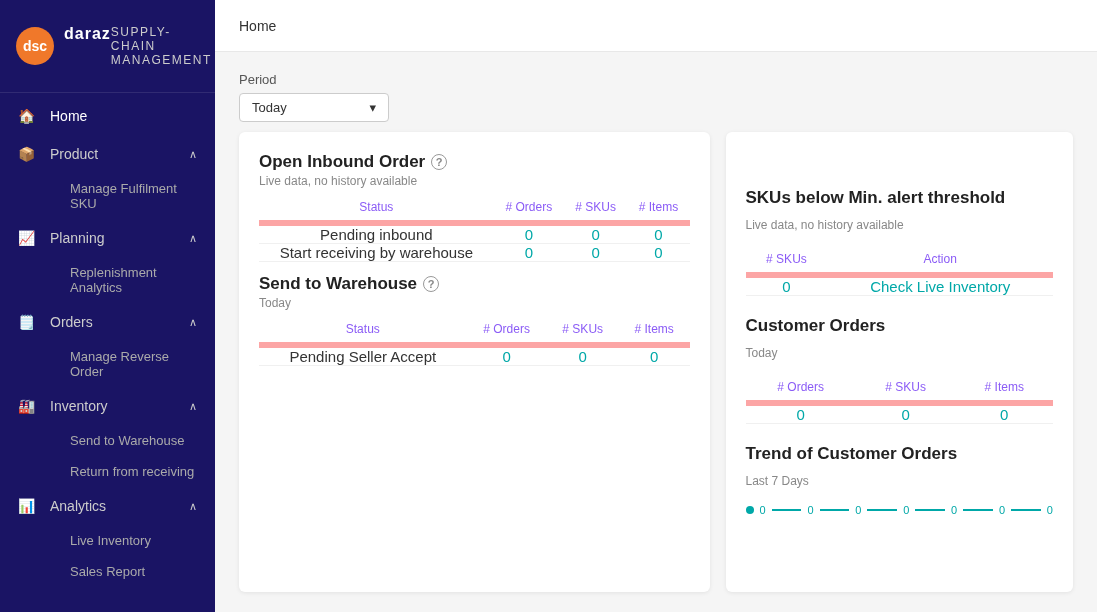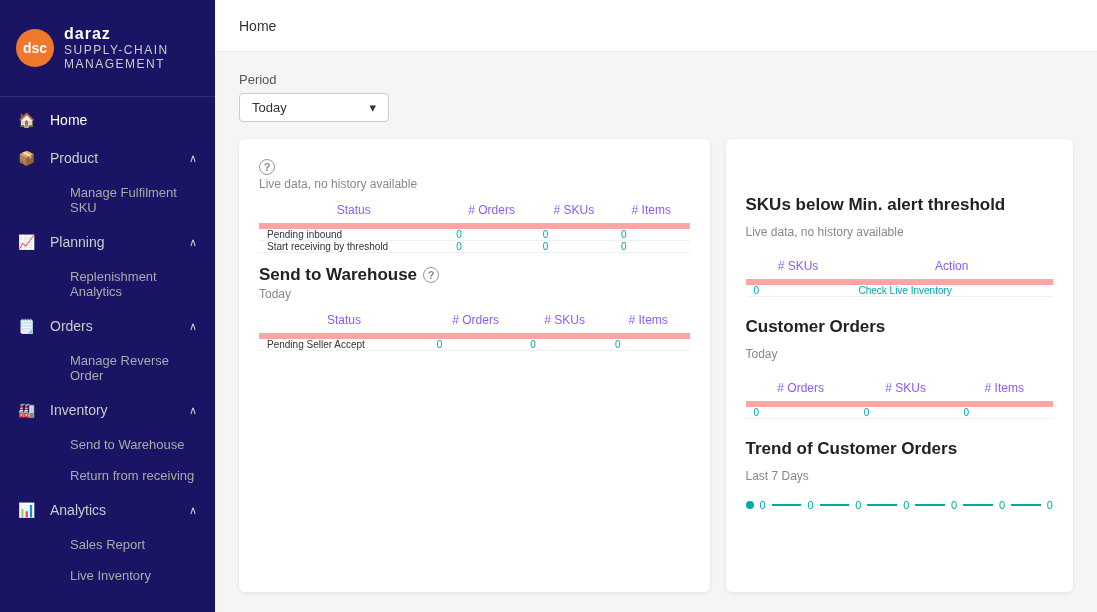--- a/index.html
+++ b/index.html
@@ -24,21 +24,21 @@
     }
     .logo-circle {
       width: 38px; height: 38px;
       border-radius: 50%;
       background: #f0782a;
       display: flex; align-items: center; justify-content: center;
       font-weight: bold; font-size: 14px; color: #fff;
       margin-right: 10px;
       flex-shrink: 0;
     }
-    .logo-text { display: flex; flex-direction: column; }
+    .logo-text { display: flex; flex-direction: row; }
     .logo-title { font-size: 16px; font-weight: bold; color: #fff; letter-spacing: 1px; }
     .logo-subtitle { font-size: 12px; color: #ccc; letter-spacing: 1.5px; }
 
     .sidebar-nav { flex: 1; padding-top: 4px; }
 
     .nav-item {
       display: flex; align-items: center;
       padding: 11px 18px;
       cursor: pointer;
       color: #ccc;
@@ -78,21 +78,21 @@
       font-size: 14px;
       color: #333;
     }
 
     .content-area {
       flex: 1;
       padding: 20px 24px;
       overflow-y: auto;
       display: flex;
       flex-direction: column;
-      gap: 17px;
+      gap: 10px;
     }
 
     .period-section {
       display: flex;
       flex-direction: column;
       gap: 6px;
     }
     .period-label { font-size: 13px; color: #555; }
     .period-select {
       display: flex;
@@ -146,22 +146,23 @@
       text-align: center;
       font-size: 12px;
       color: #8b5cf6;
       font-weight: normal;
       padding: 6px 8px;
       border-bottom: 6px solid #fca5a5;
     }
     .data-table td {
       padding: 0 8px;
       border-bottom: 1px solid #f0f0f0;
-      font-size: 10px;
+      font-size: 15px;
       color: #333;
+      text-align: center;
     }
     .link-val { color: #00a8a8; cursor: pointer; }
 
     .sku-section { display: flex; flex-direction: column; gap: 8px; margin-top: 36px; }
     .customer-section { display: flex; flex-direction: column; gap: 8px; }
     .trend-section { display: flex; flex-direction: column; gap: 8px; }
 
     .trend-row {
       display: flex;
       align-items: center;
@@ -232,22 +233,22 @@
       <span class="chevron">∧</span>
     </div>
     <div class="nav-sub-item">Send to Warehouse</div>
     <div class="nav-sub-item">Return from receiving</div>
 
     <div class="nav-item">
       <span class="nav-icon">📊</span>
       <span>Analytics</span>
       <span class="chevron">∧</span>
     </div>
+    <div class="nav-sub-item">Live Inventory</div>
     <div class="nav-sub-item">Sales Report</div>
-    <div class="nav-sub-item">Live Inventory</div>
   </nav>
 </div>
 
 <div class="main">
   <div class="top-bar">
     <span>Home</span>
   </div>
 
   <div class="content-area">
     <div class="period-section">
@@ -257,41 +258,42 @@
         <span>▾</span>
       </div>
     </div>
 
     <div class="cards-row">
 
       <div class="card card-left">
 
         <div>
           <div class="card-title">
+            <span>Open Inbound Order</span>
             <span class="help-icon">?</span>
           </div>
           <div class="card-subtitle">Live data, no history available</div>
           <table class="data-table">
             <thead>
               <tr>
                 <th>Status</th>
                 <th># Orders</th>
                 <th># SKUs</th>
                 <th># Items</th>
               </tr>
             </thead>
             <tbody>
               <tr>
                 <td>Pending inbound</td>
                 <td><span class="link-val">0</span></td>
                 <td><span class="link-val">0</span></td>
                 <td><span class="link-val">0</span></td>
               </tr>
               <tr>
-                <td>Start receiving by threshold</td>
+                <td>Start receiving by warehouse</td>
                 <td><span class="link-val">0</span></td>
                 <td><span class="link-val">0</span></td>
                 <td><span class="link-val">0</span></td>
               </tr>
             </tbody>
           </table>
         </div>
 
         <div>
           <div class="card-title">

